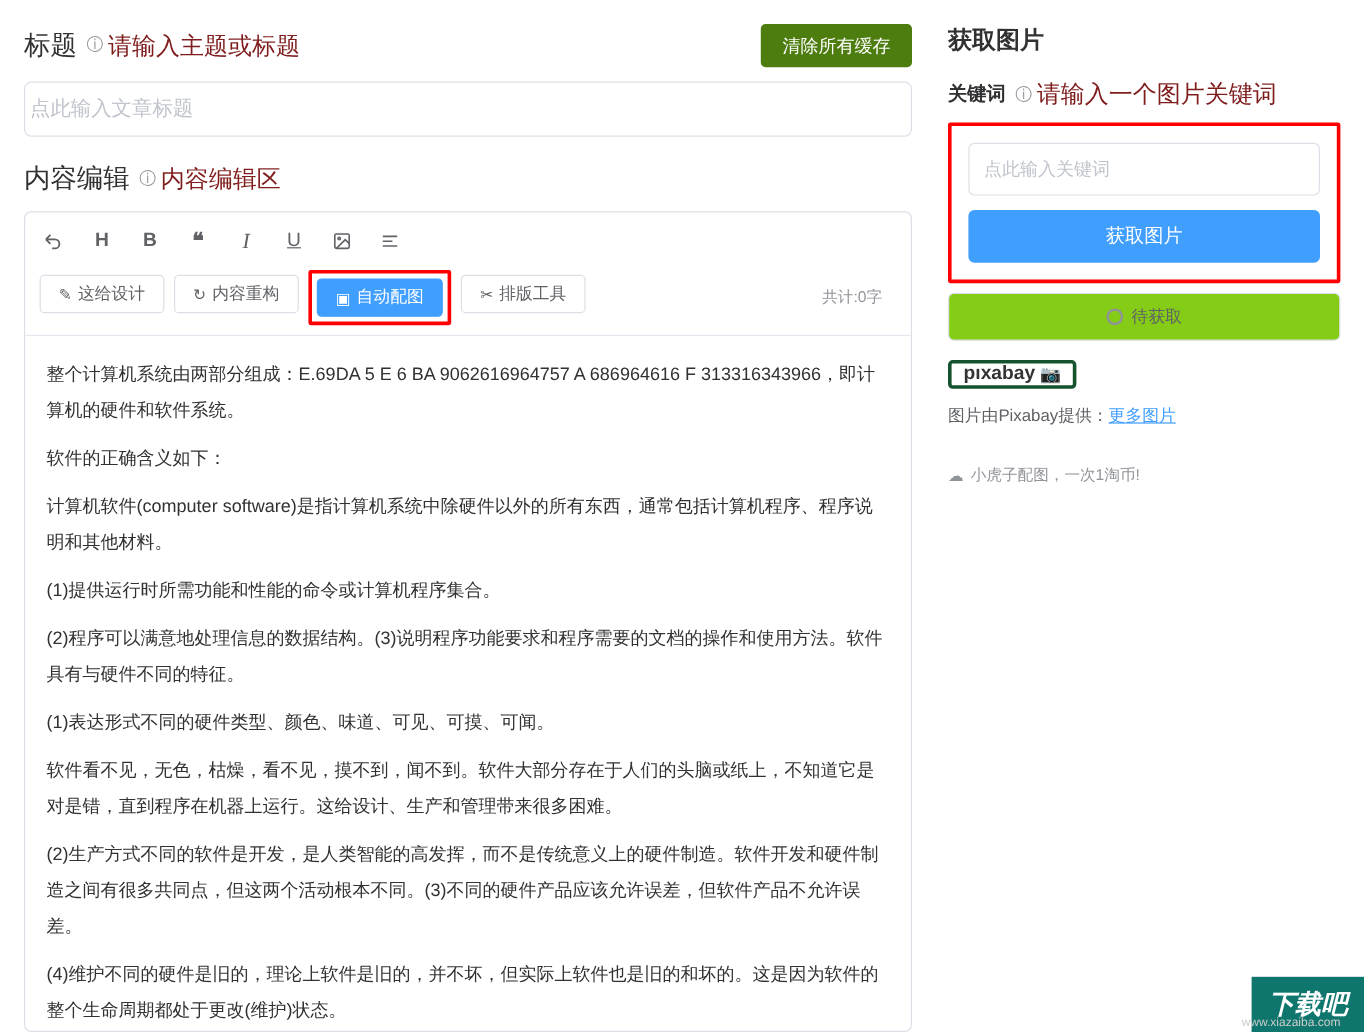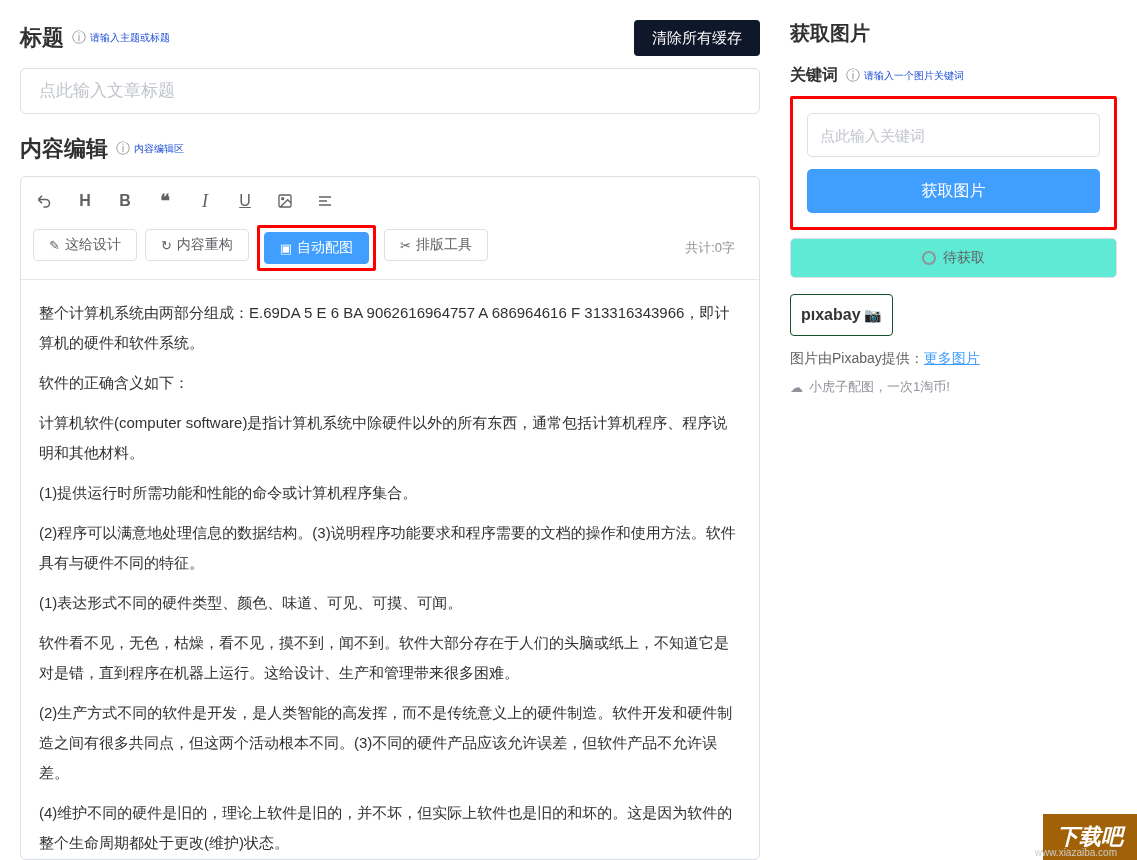--- a/index.html
+++ b/index.html
@@ -2,31 +2,31 @@
 <html><head>
 <meta charset="utf-8">
 <style>
 * { box-sizing: border-box; margin: 0; padding: 0; }
 body { font-family: -apple-system, "Microsoft YaHei", "PingFang SC", sans-serif; font-size: 14px; color: #333; background: #fff; }
 .container { display: flex; width: 1137px; height: 860px; }
 .main-col { flex: 0 0 780px; padding: 20px 20px 0 20px; display: flex; flex-direction: column; }
 .side-col { flex: 1; padding: 20px 20px 0 10px; }
 
 .section-header { display: flex; align-items: center; margin-bottom: 12px; }
-.section-title { font-size: 22px; font-weight: 700; color: #303133; margin-right: 8px; }
+.section-title { font-size: 22px; font-weight: 400; color: #303133; margin-right: 8px; }
 .hint-icon { font-size: 14px; color: #909399; margin-right: 4px; }
-.hint-text { font-size: 10px; color: #1d4ed8; }
+.hint-text { font-size: 20px; color: #7f1d1d; }
 .spacer { flex: 1; }
 
 .btn { display: inline-flex; align-items: center; justify-content: center; padding: 0 15px; height: 32px; border-radius: 4px; font-size: 14px; cursor: pointer; border: 1px solid #dcdfe6; background: #fff; color: #606266; }
 .btn-primary { background: #409eff; color: #fff; border-color: #409eff; }
-.btn-clear { background: #0f172a; color: #fff; border: none; height: 36px; padding: 0 18px; font-size: 15px; }
+.btn-clear { background: #4d7c0f; color: #fff; border: none; height: 36px; padding: 0 18px; font-size: 15px; }
 .btn .icon { margin-right: 5px; font-size: 13px; }
 
-.title-input { width: 100%; height: 46px; border: 1px solid #dcdfe6; border-radius: 6px; padding: 0 18px; font-size: 17px; color: #606266; margin-bottom: 20px; outline: none; }
+.title-input { width: 100%; height: 46px; border: 1px solid #dcdfe6; border-radius: 6px; padding: 0 4px; font-size: 17px; color: #606266; margin-bottom: 20px; outline: none; }
 .title-input::placeholder { color: #c0c4cc; }
 
 .editor-box { border: 1px solid #dcdfe6; border-radius: 6px; flex: 1; display: flex; flex-direction: column; overflow: hidden; }
 .toolbar-row { display: flex; align-items: center; padding: 8px 12px; gap: 16px; }
 .toolbar-row.first { border-bottom: none; padding-top: 12px; }
 .toolbar-row.second { padding-bottom: 12px; border-bottom: 1px solid #e4e7ed; }
 .tb-btn { width: 24px; height: 24px; display: inline-flex; align-items: center; justify-content: center; color: #606266; cursor: pointer; font-size: 16px; }
 .action-btns { display: flex; gap: 8px; }
 .count-text { margin-left: auto; color: #909399; font-size: 13px; margin-right: 12px; }
 
@@ -35,33 +35,33 @@
 
 .editor-content { flex: 1; padding: 18px 18px; overflow-y: auto; line-height: 2; color: #303133; font-size: 15px; }
 .editor-content p { margin-bottom: 10px; }
 
 .side-section-title { font-size: 20px; font-weight: 600; color: #303133; margin-bottom: 18px; }
 .side-header { display: flex; align-items: center; margin-bottom: 10px; }
 .side-label { font-size: 16px; font-weight: 700; color: #303133; margin-right: 8px; }
 .keyword-input { width: 100%; height: 44px; border: 1px solid #dcdfe6; border-radius: 5px; padding: 0 12px; font-size: 15px; color: #606266; outline: none; }
 .keyword-input::placeholder { color: #c0c4cc; }
 .fetch-btn { width: 100%; height: 44px; background: #409eff; color: #fff; border: none; border-radius: 5px; font-size: 16px; margin-top: 12px; cursor: pointer; }
-.status-btn { width: 100%; height: 40px; border: 1px solid #dcdfe6; border-radius: 5px; background: #5eead4; color: #606266; display: flex; align-items: center; justify-content: center; gap: 7px; font-size: 14px; margin-bottom: 16px; }
+.status-btn { width: 100%; height: 40px; border: 1px solid #dcdfe6; border-radius: 5px; background: #84cc16; color: #606266; display: flex; align-items: center; justify-content: center; gap: 7px; font-size: 14px; margin-bottom: 16px; }
 .status-btn .circle { width: 14px; height: 14px; border: 2px solid #909399; border-radius: 50%; }
 
-.pixabay-box { border: 1px solid #14532d; border-radius: 4px; padding: 11px 10px; display: inline-flex; align-items: center; margin-bottom: 14px; }
+.pixabay-box { border: 3px solid #14532d; border-radius: 4px; padding: 0 10px; display: inline-flex; align-items: center; margin-bottom: 14px; }
 .pixabay-text { font-weight: 600; font-size: 16px; color: #333; }
 .pixabay-cam { margin-left: 4px; font-size: 14px; }
 
-.source-text { font-size: 14px; color: #606266; margin-bottom: 10px; }
+.source-text { font-size: 14px; color: #606266; margin-bottom: 31px; }
 .source-text a { color: #409eff; text-decoration: underline; }
 .tip-row { display: flex; align-items: center; color: #909399; font-size: 13px; }
 .tip-row .bell { margin-right: 6px; }
 
-.watermark { position: absolute; right: 0; bottom: 0; background: #a16207; color: #fff; padding: 8px 14px; font-size: 22px; font-weight: bold; font-style: italic; }
+.watermark { position: absolute; right: 0; bottom: 0; background: #0f766e; color: #fff; padding: 8px 14px; font-size: 22px; font-weight: bold; font-style: italic; }
 .watermark-sub { position: absolute; right: 20px; bottom: 2px; color: #ccc; font-size: 10px; }
 .container { position: relative; }
 </style>
 </head>
 <body>
 
 <div class="container">
   <div class="main-col">
     <div class="section-header">
       <span class="section-title">标题</span>

